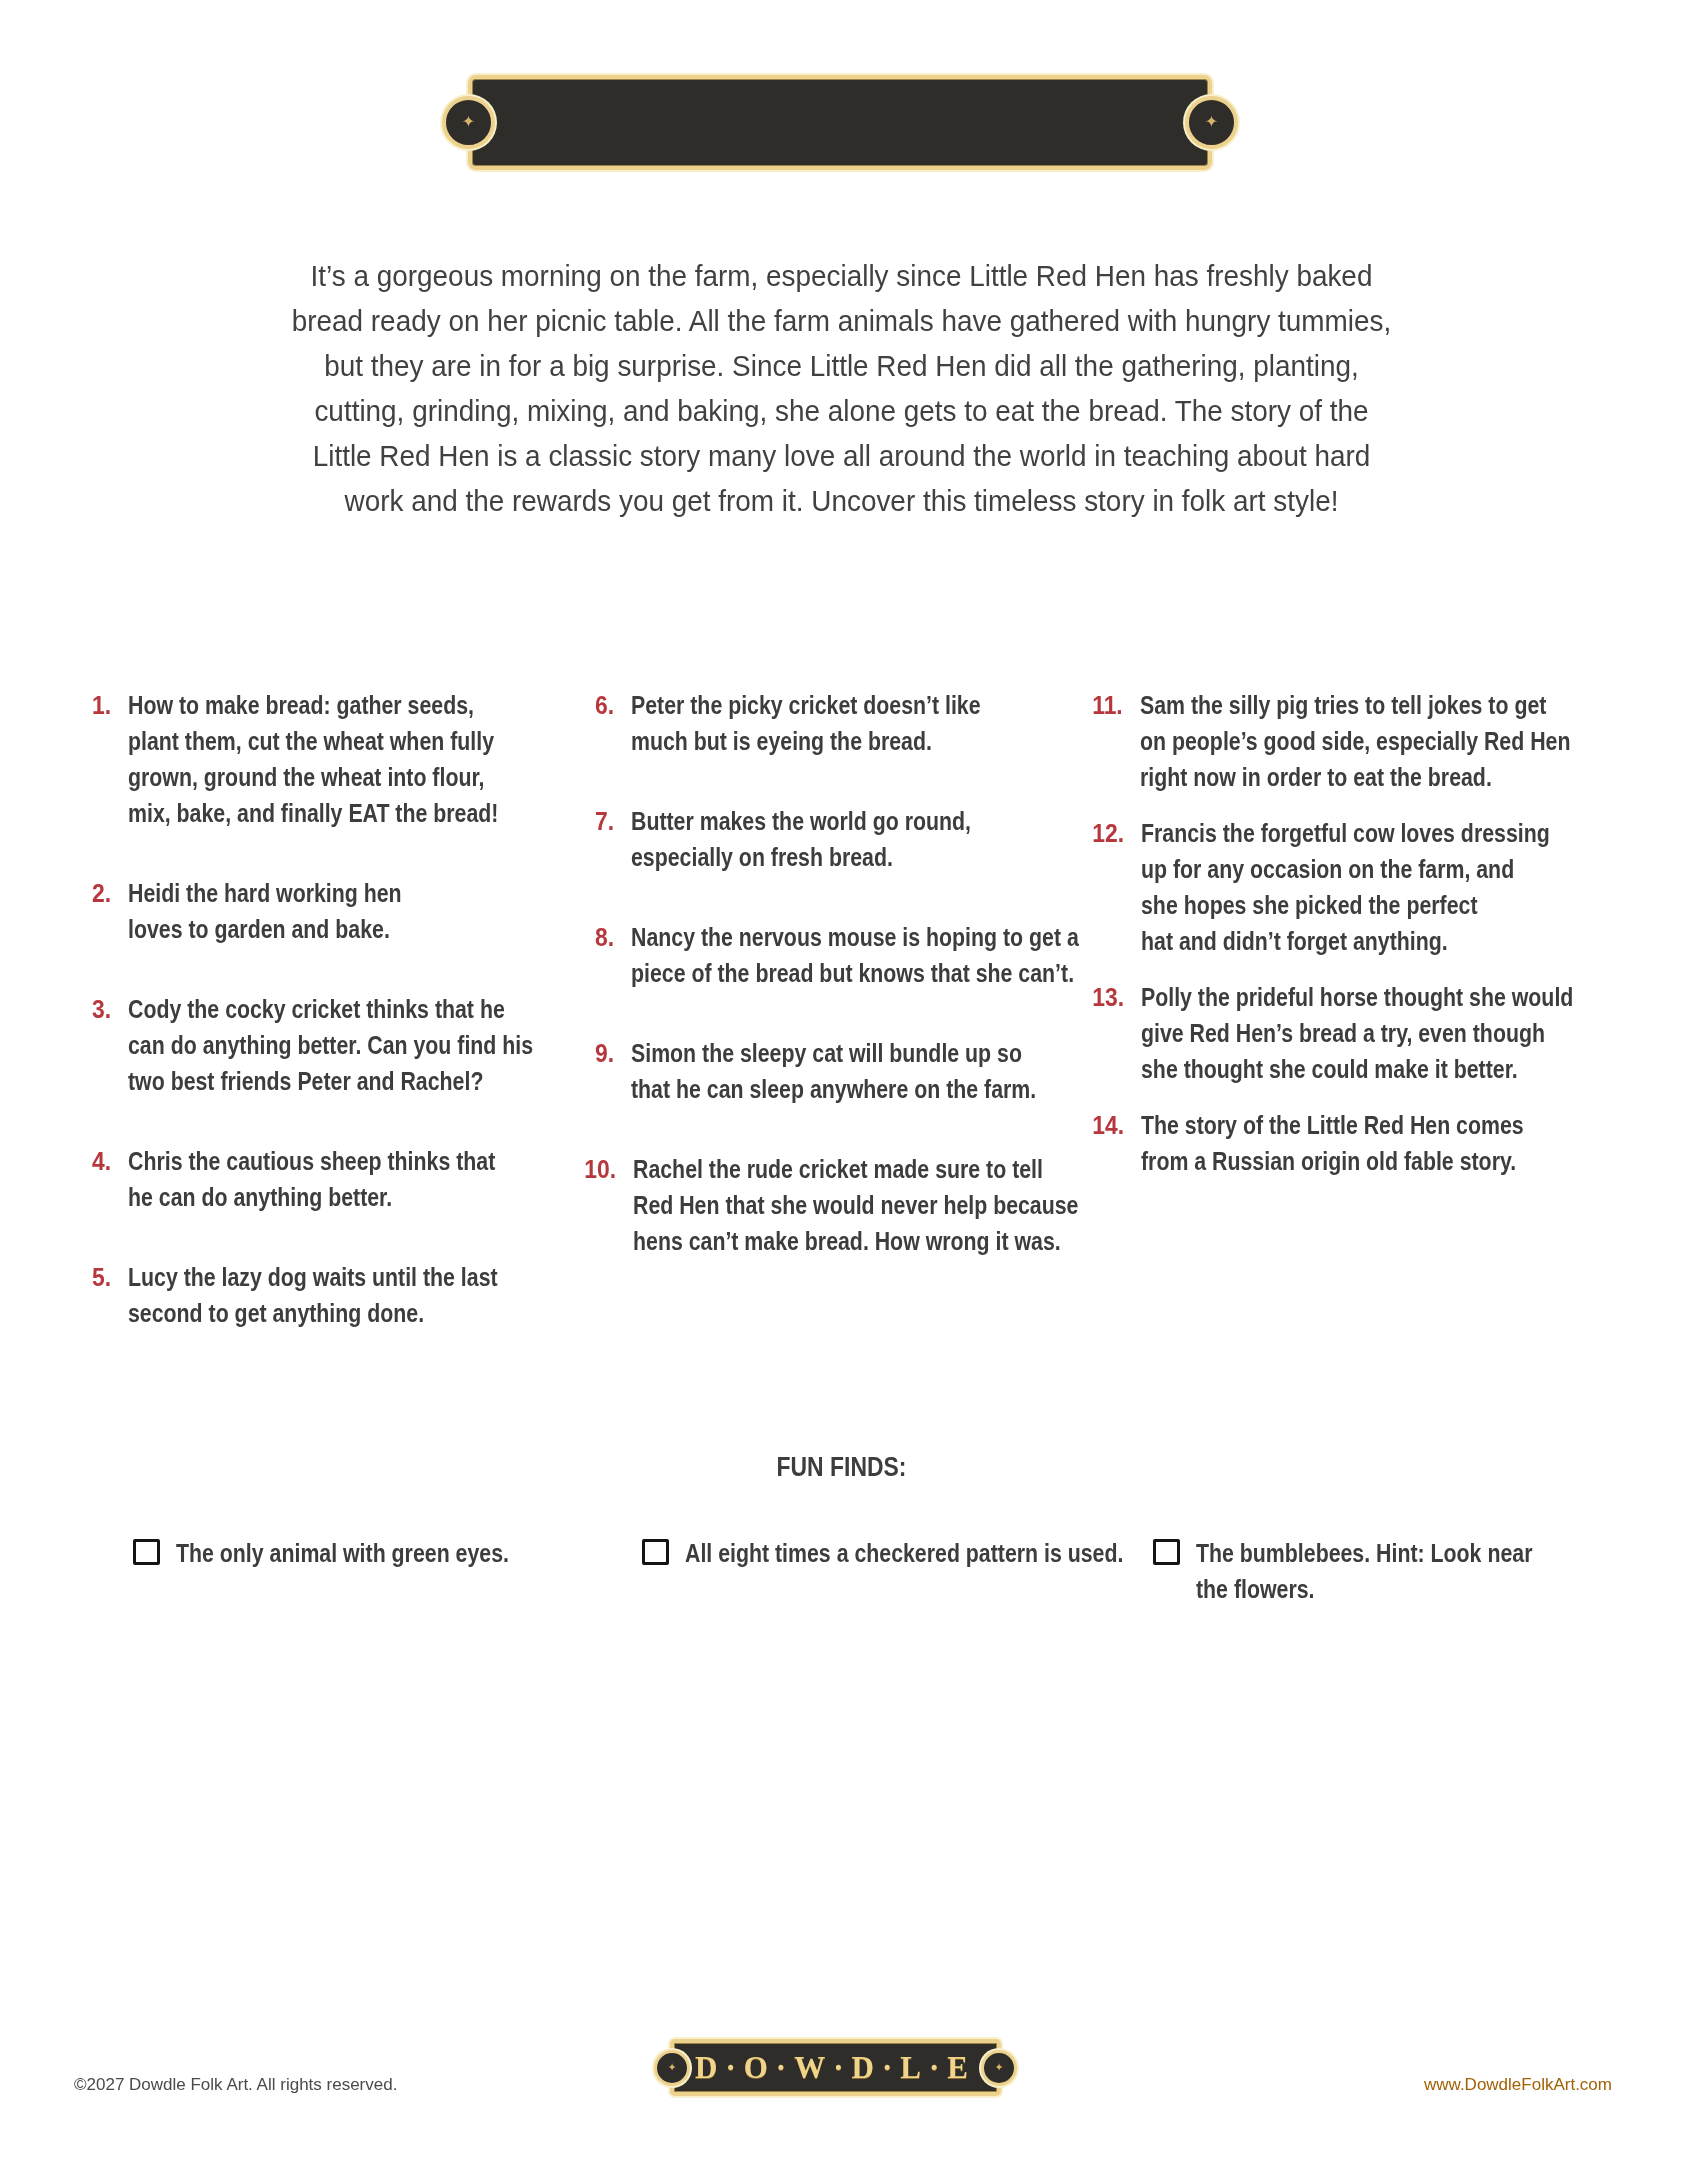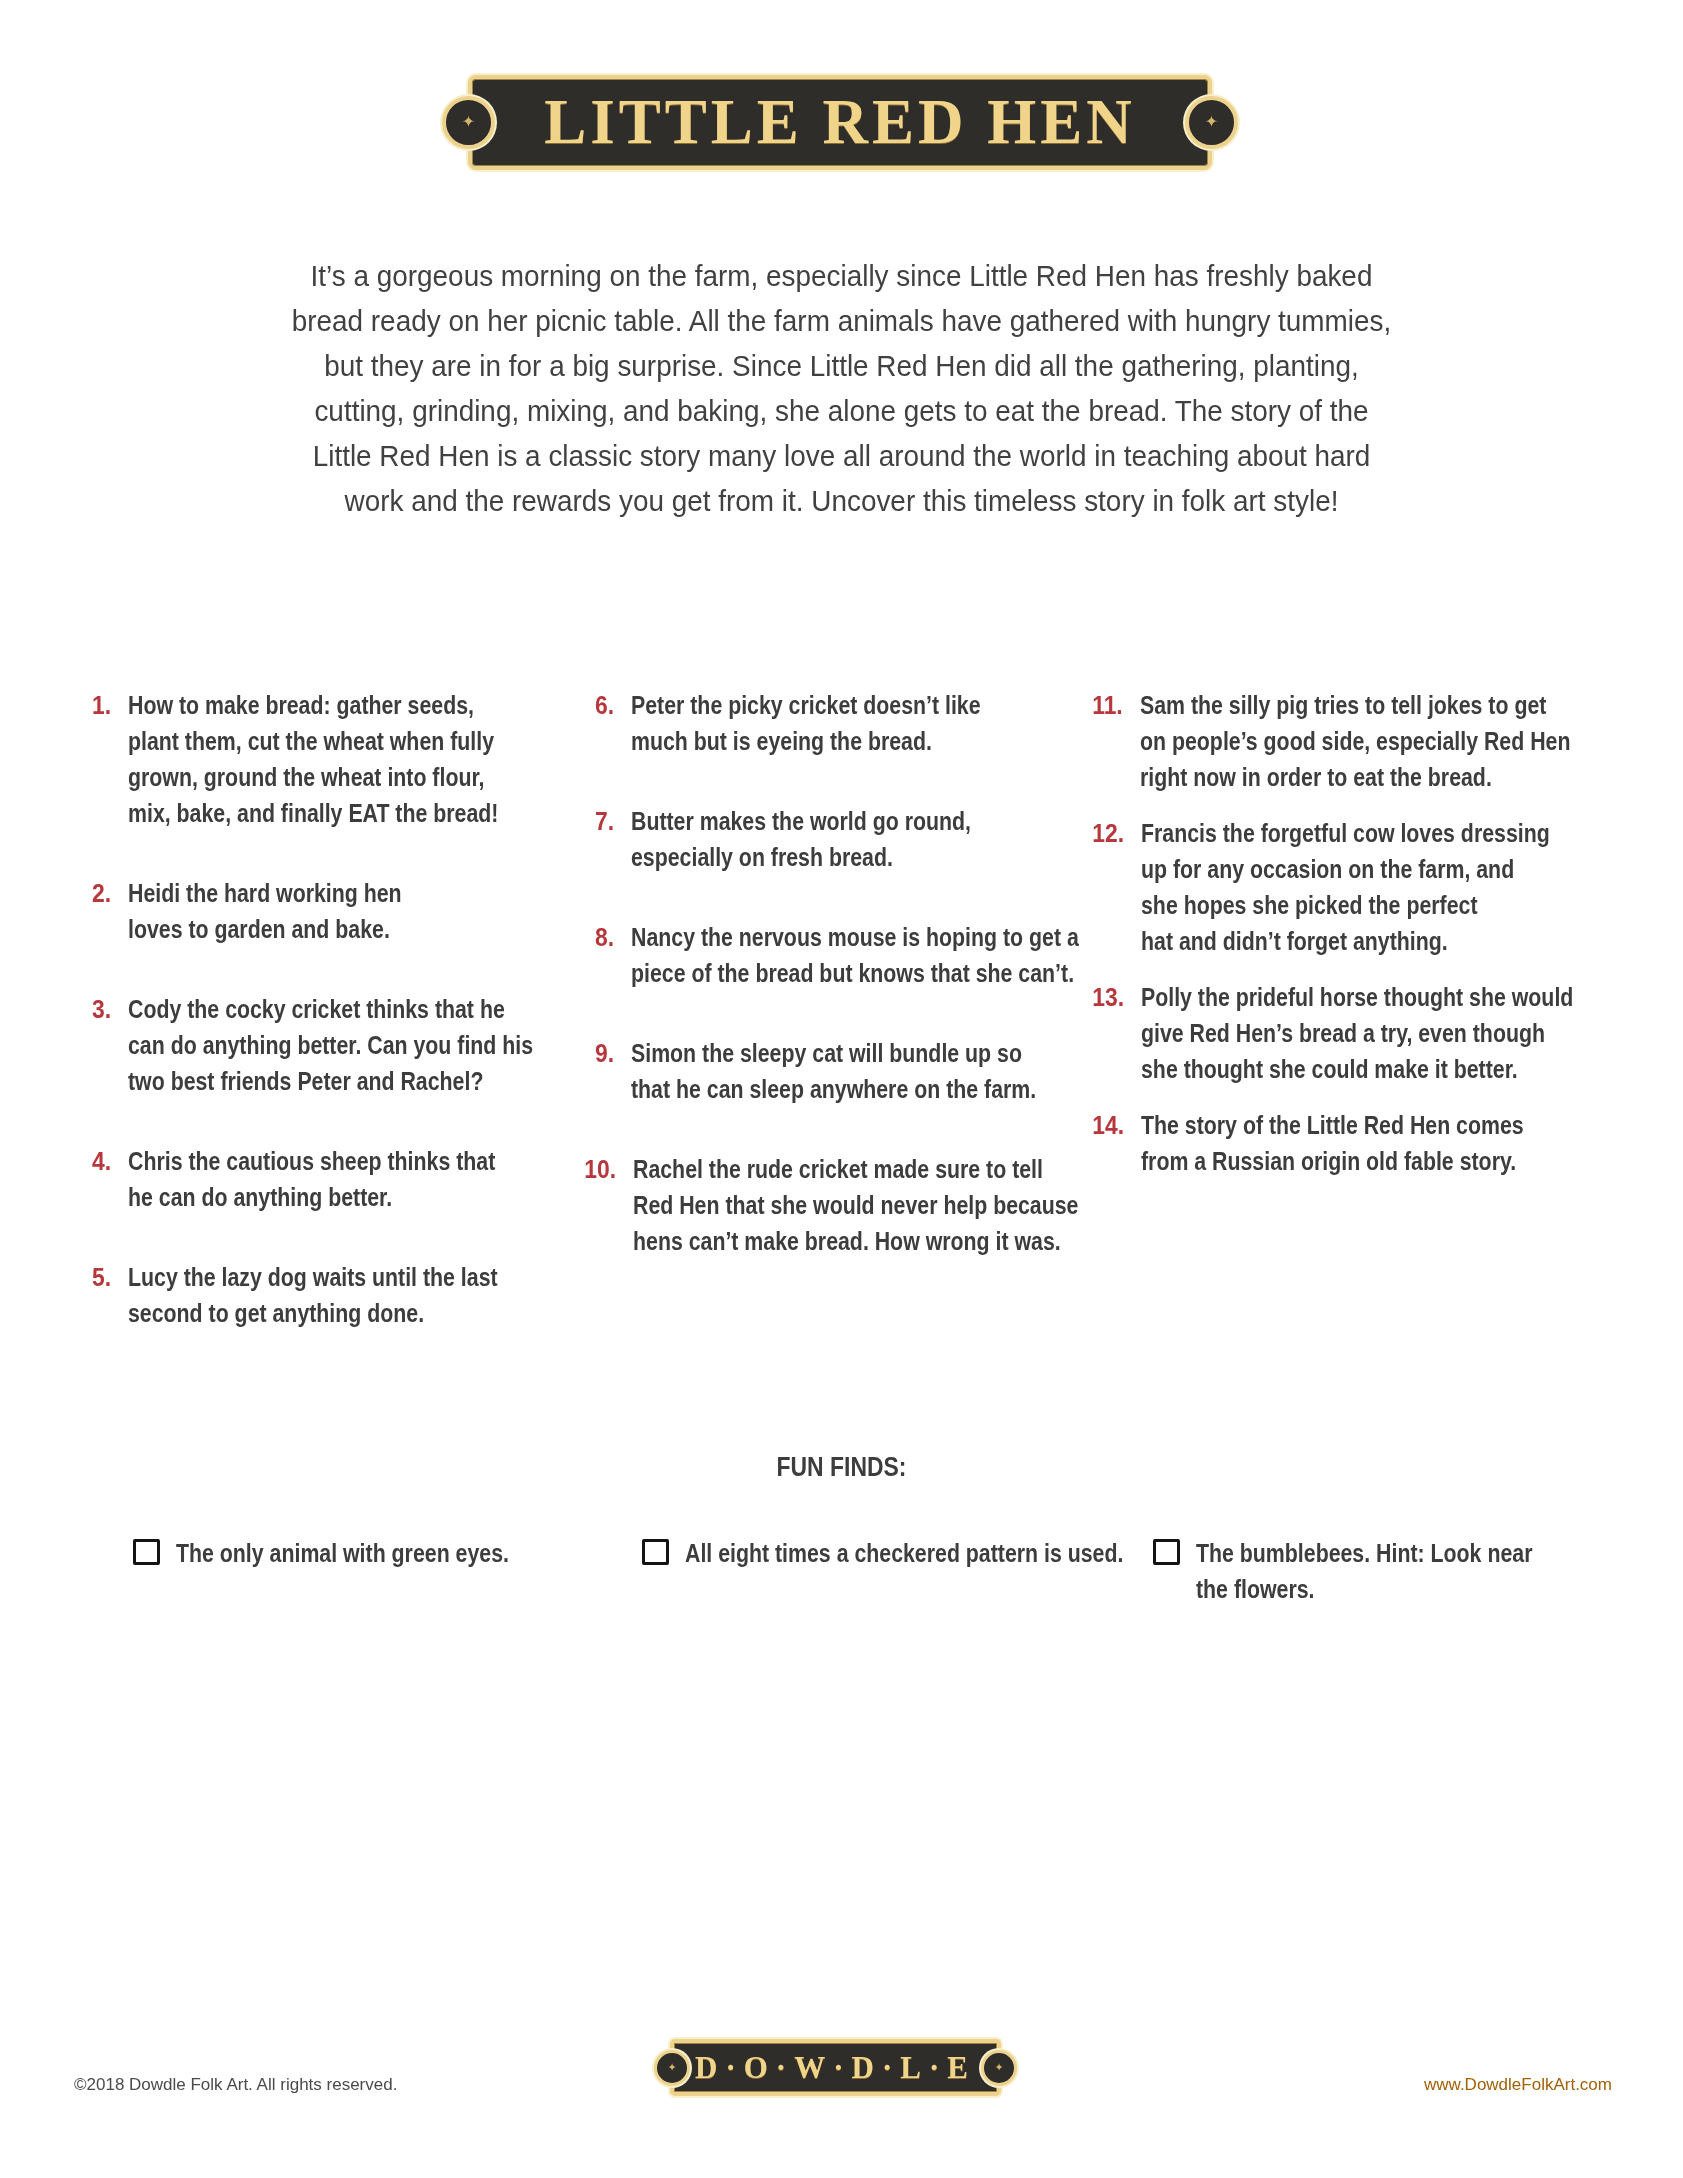--- a/index.html
+++ b/index.html
@@ -92,21 +92,20 @@
 
 <div class="page">
 
   <div class="plaque header-plaque">
     <span class="bump left">
       <span class="orn">✦</span>
     </span>
     <span class="bump right">
       <span class="orn">✦</span>
     </span>
-    <span class="plaque-text">LITTLE RED HEN</span>
   </div>
 
   <p class="intro">It’s a gorgeous morning on the farm, especially since Little Red Hen has freshly baked
 bread ready on her picnic table. All the farm animals have gathered with hungry tummies,
 but they are in for a big surprise. Since Little Red Hen did all the gathering, planting,
 cutting, grinding, mixing, and baking, she alone gets to eat the bread. The story of the
 Little Red Hen is a classic story many love all around the world in teaching about hard
 work and the rewards you get from it. Uncover this timeless story in folk art style!</p>
 
   <div class="clue-col col1">
@@ -215,17 +214,17 @@
   <div class="plaque footer-plaque">
     <span class="bump left">
       <span class="orn">✦</span>
     </span>
     <span class="bump right">
       <span class="orn">✦</span>
     </span>
     <span class="plaque-text">D·O·W·D·L·E</span>
   </div>
 
-  <div class="copyright">©2018 Dowdle Folk Art. All rights reserved.</div>
+  <div class="copyright">©2027 Dowdle Folk Art. All rights reserved.</div>
   <div class="website">www.DowdleFolkArt.com</div>
 
 </div>
 
 
 </body></html>

